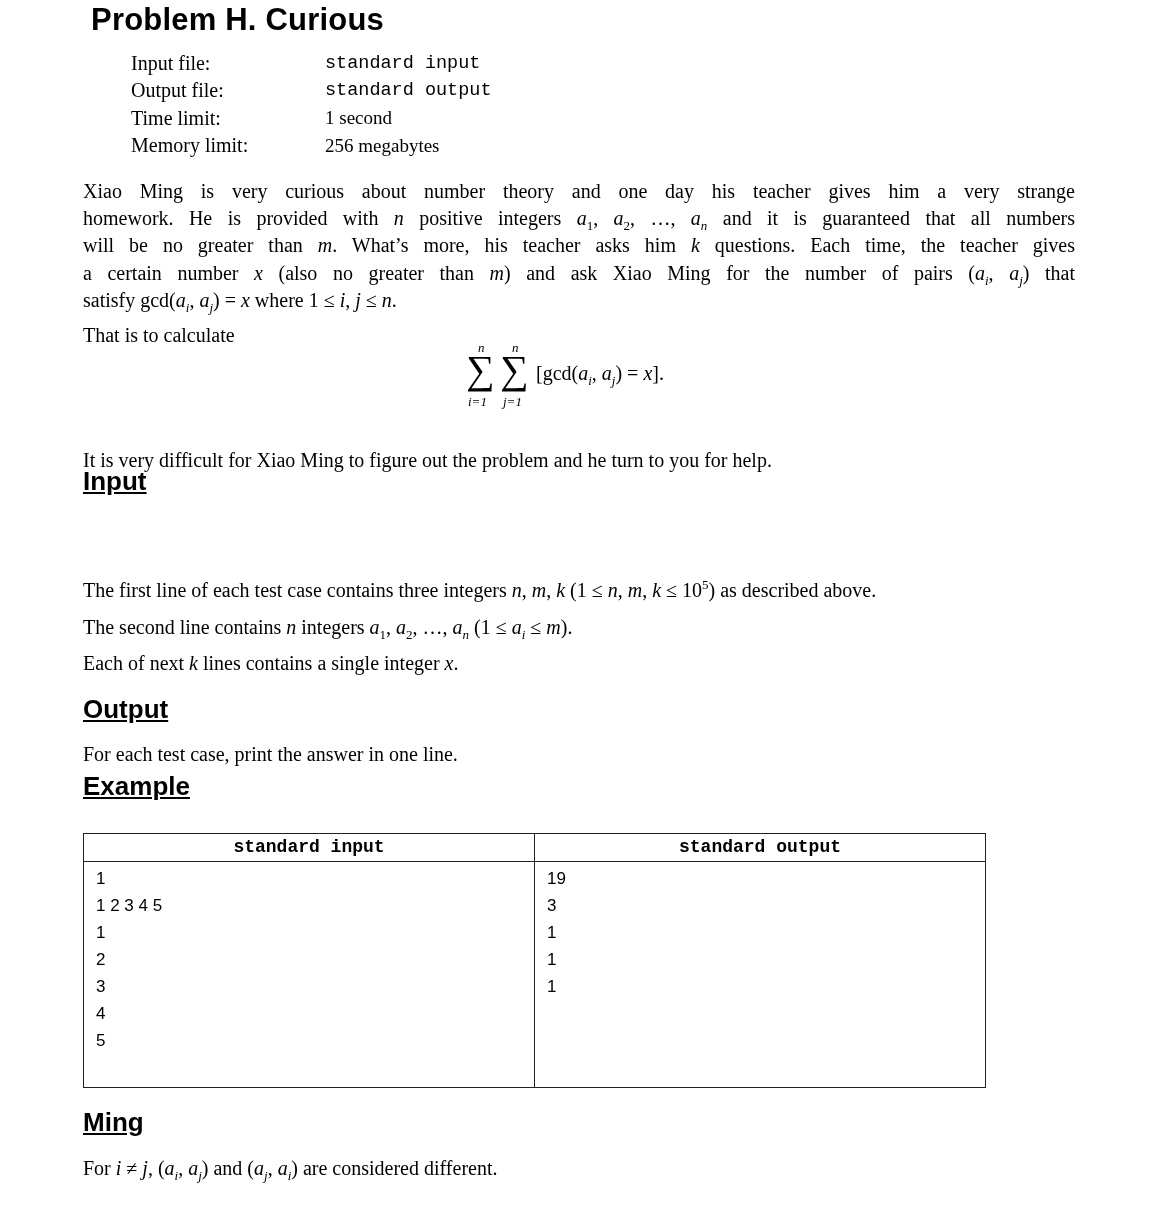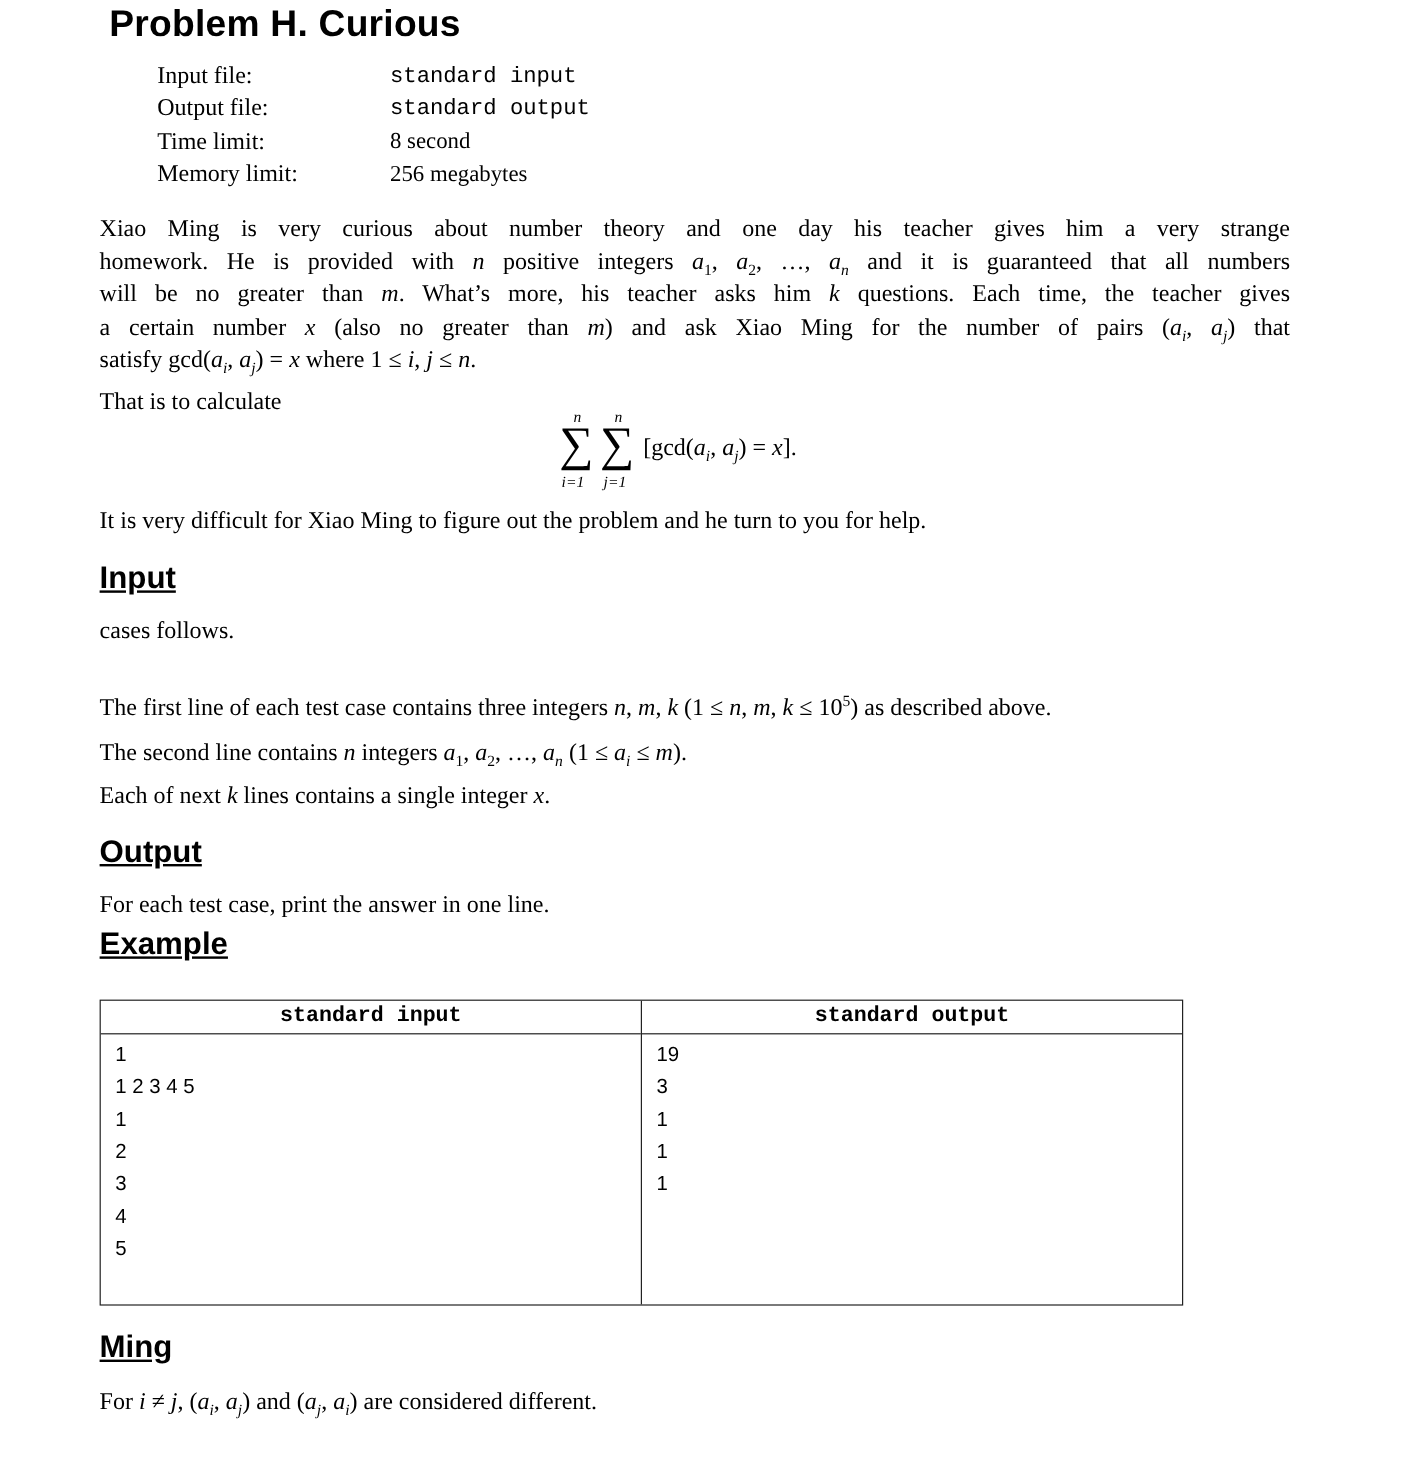--- a/index.html
+++ b/index.html
@@ -65,21 +65,21 @@
   <div class="meta-row">
     <span class="meta-label">Input file:</span>
     <span class="meta-value mono">standard input</span>
   </div>
   <div class="meta-row">
     <span class="meta-label">Output file:</span>
     <span class="meta-value mono">standard output</span>
   </div>
   <div class="meta-row">
     <span class="meta-label">Time limit:</span>
-    <span class="meta-value serif">8 second</span>
+    <span class="meta-value serif">1 second</span>
   </div>
   <div class="meta-row">
     <span class="meta-label">Memory limit:</span>
     <span class="meta-value serif">256 megabytes</span>
   </div>
 </div>
 
 <div class="para" style="top:178px;">
   <div style="text-align:justify; text-align-last:justify;">Xiao Ming is very curious about number theory and one day his teacher gives him a very strange</div>
   <div style="text-align:justify; text-align-last:justify;">homework. He is provided with <i class="m">n</i> positive integers <i class="m">a</i><sub>1</sub>, <i class="m">a</i><sub>2</sub>, …, <i class="m">a</i><sub><i>n</i></sub> and it is guaranteed that all numbers</div>
@@ -93,26 +93,25 @@
 <div class="formula">
   <span class="lim" style="left:12px; top:2px;">n</span>
   <span class="sum" style="left:0px;">∑</span>
   <span class="lim" style="left:2px; top:56px;">i=1</span>
   <span class="lim" style="left:46px; top:2px;">n</span>
   <span class="sum" style="left:34px;">∑</span>
   <span class="lim" style="left:37px; top:56px;">j=1</span>
   <span class="formula-body">[gcd(<i class="m">a<sub>i</sub></i>, <i class="m">a<sub>j</sub></i>) = <i class="m">x</i>].</span>
 </div>
 
-<div class="para" style="top:421px;">It is very difficult for Xiao Ming to figure out the problem and he turn to you for help.</div>
+<div class="para" style="top:447px;">It is very difficult for Xiao Ming to figure out the problem and he turn to you for help.</div>
 
 <div class="h2" style="top:466px;">Input</div>
 
 <div class="para" style="top:513px;">
-  <div>cases follows.</div>
 </div>
 <div class="para" style="top:577px;">The first line of each test case contains three integers <i class="m">n</i>, <i class="m">m</i>, <i class="m">k</i> (1 ≤ <i class="m">n</i>, <i class="m">m</i>, <i class="m">k</i> ≤ 10<sup>5</sup>) as described above.</div>
 <div class="para" style="top:614px;">The second line contains <i class="m">n</i> integers <i class="m">a</i><sub>1</sub>, <i class="m">a</i><sub>2</sub>, …, <i class="m">a<sub>n</sub></i> (1 ≤ <i class="m">a<sub>i</sub></i> ≤ <i class="m">m</i>).</div>
 <div class="para" style="top:650px;">Each of next <i class="m">k</i> lines contains a single integer <i class="m">x</i>.</div>
 
 <div class="h2" style="top:694px;">Output</div>
 <div class="para" style="top:741px;">For each test case, print the answer in one line.</div>
 
 <div class="h2" style="top:771px;">Example</div>
 

